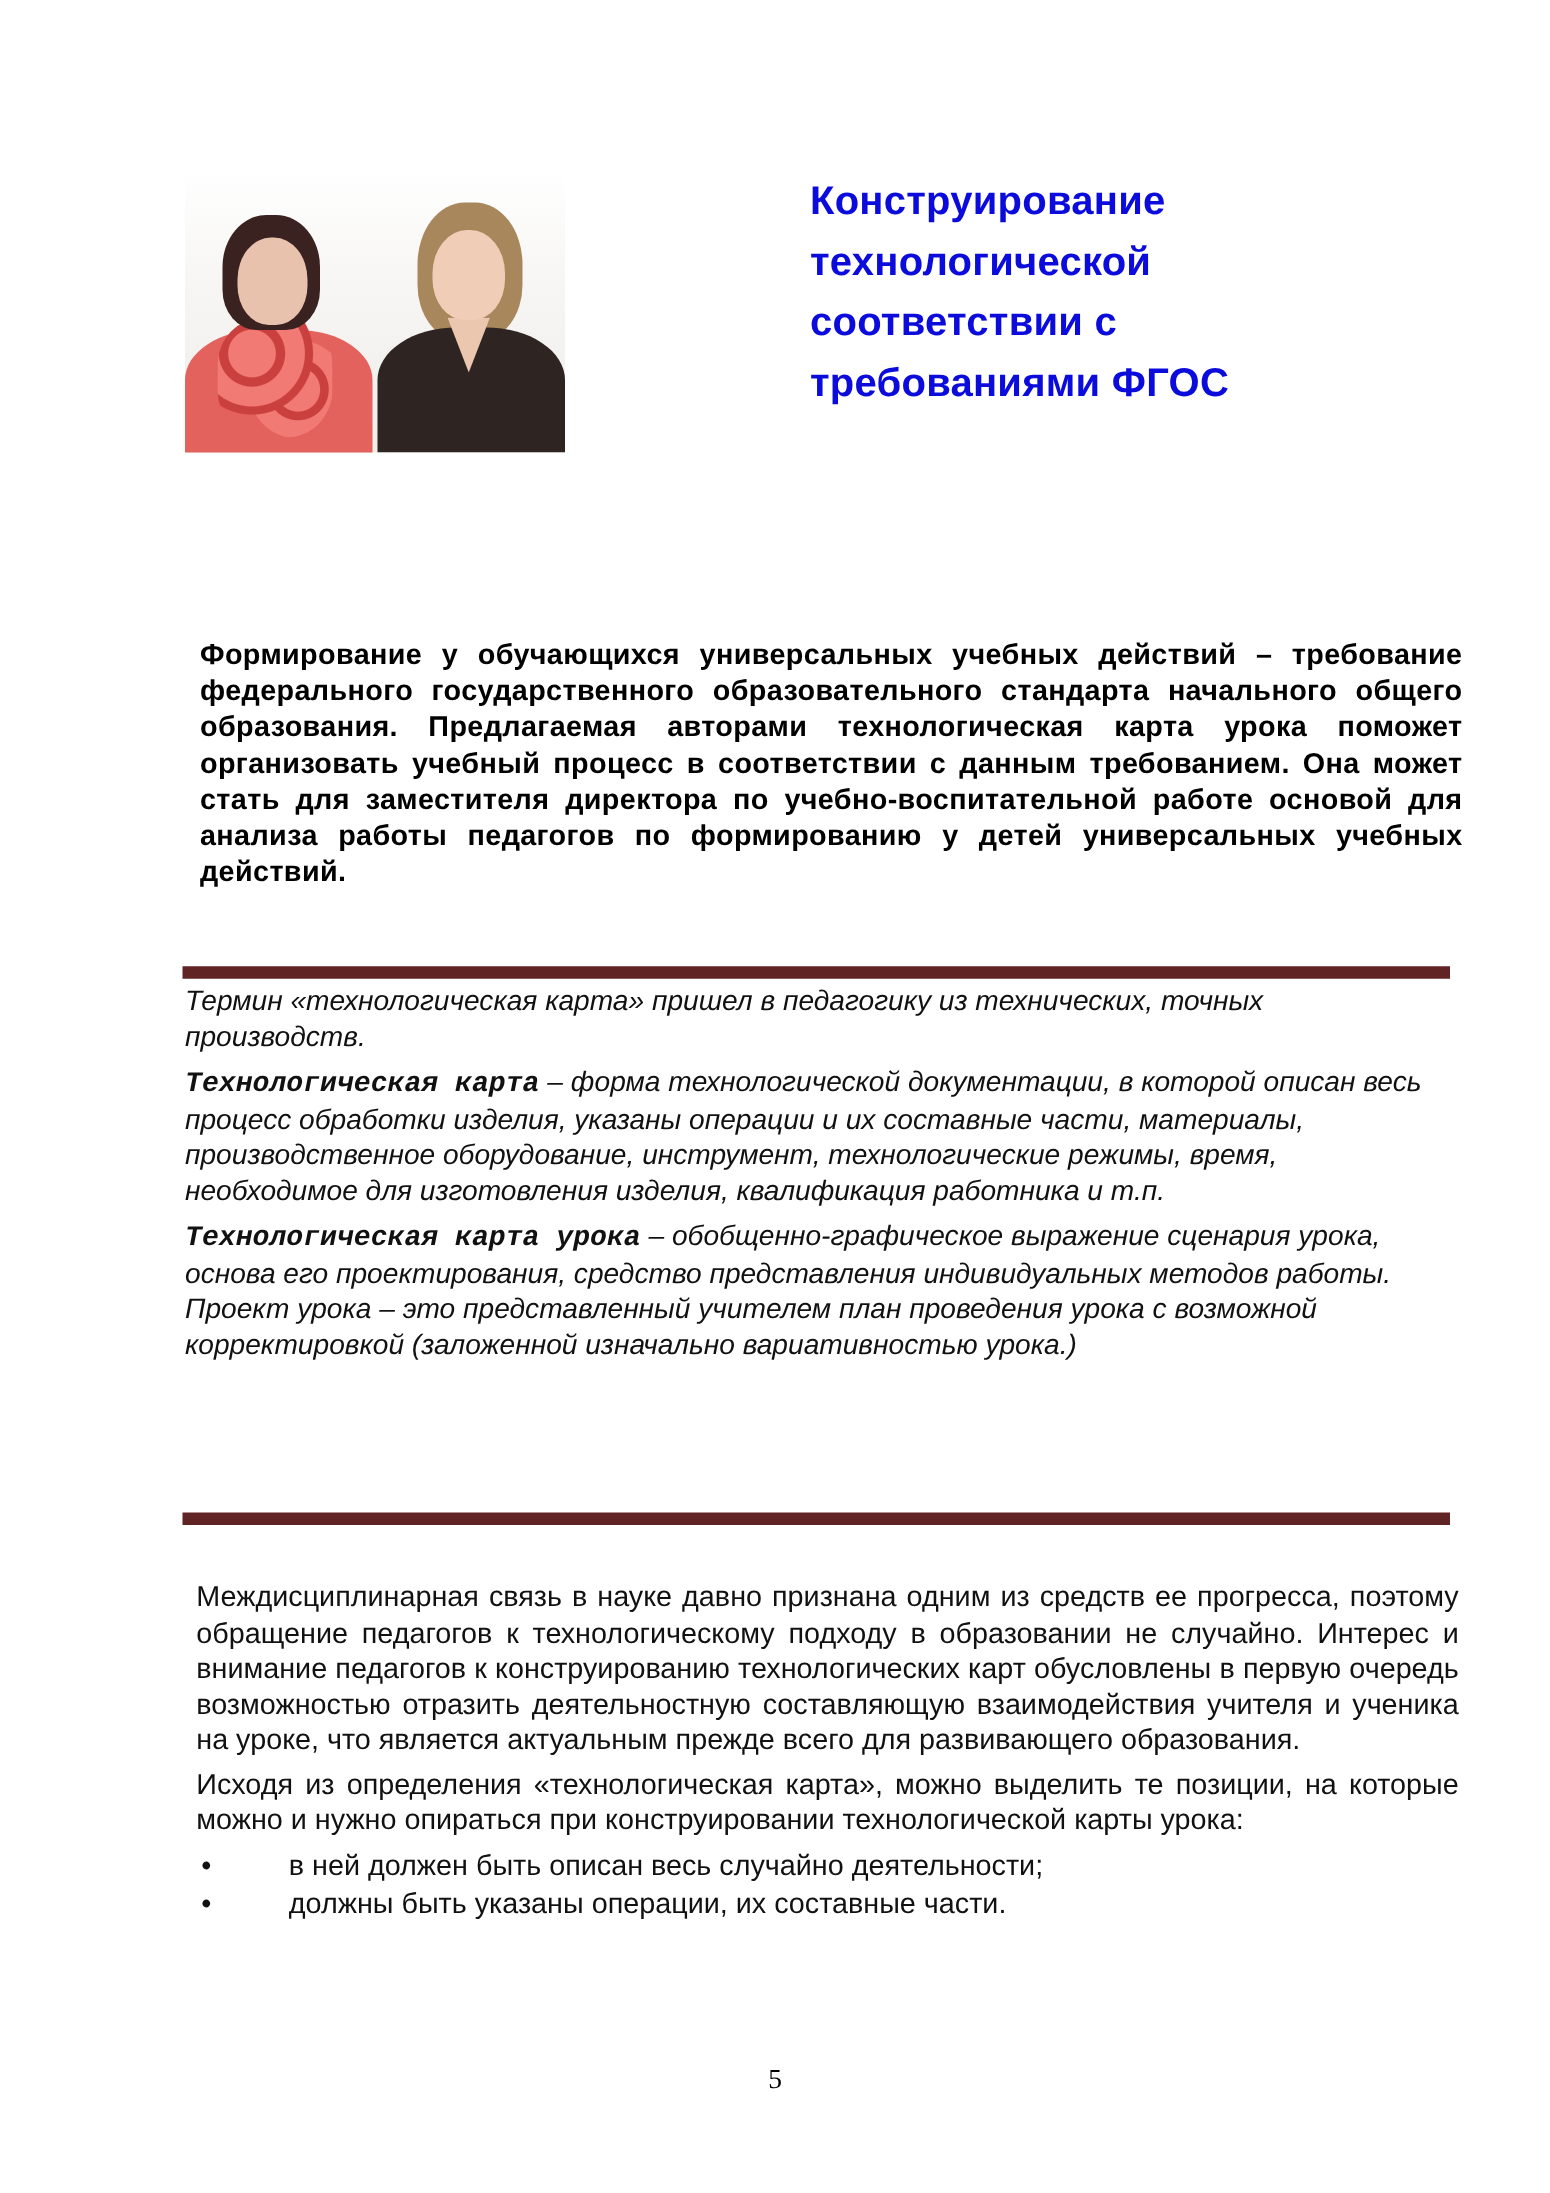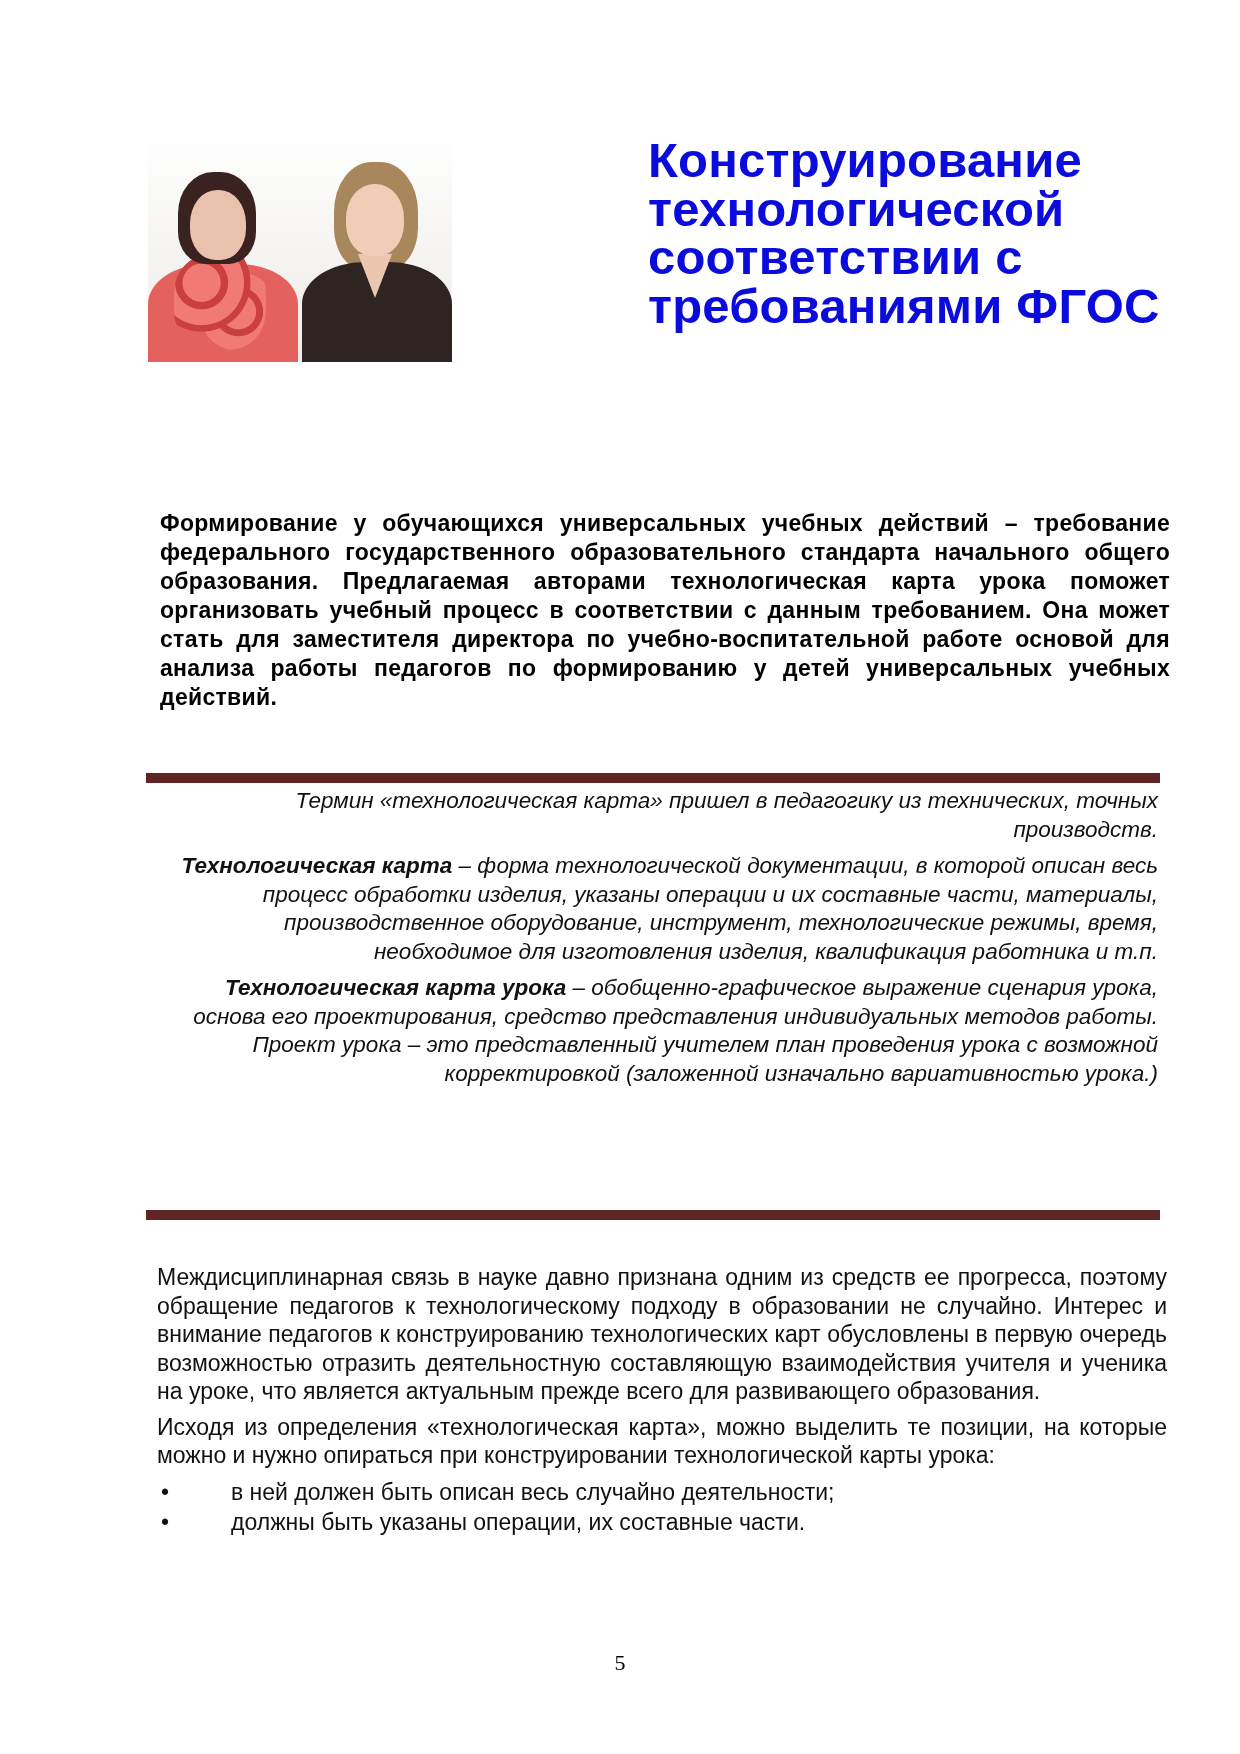--- a/index.html
+++ b/index.html
@@ -11,32 +11,32 @@
   .p2 { left: 150px; width: 154px; height: 200px; }
   .hair1 { position: absolute; left: 30px; top: 0; width: 78px; height: 92px; background: #3a2220; border-radius: 45% 45% 35% 35%; }
   .face1 { position: absolute; left: 42px; top: 18px; width: 56px; height: 70px; background: #e9c2ad; border-radius: 48% 48% 45% 45%; }
   .body1 { position: absolute; left: 0; top: 92px; width: 150px; height: 100px; background: #e4625e; border-radius: 40% 40% 0 0; }
   .ruffle1 { position: absolute; left: 26px; top: 82px; width: 92px; height: 96px; background: radial-gradient(circle at 30% 30%, #f27a74 0 20%, #c9403e 21% 28%, #f27a74 29% 45%, #c9403e 46% 52%, transparent 53%), radial-gradient(circle at 70% 60%, #f27a74 0 20%, #c9403e 21% 28%, #f27a74 29% 45%, transparent 46%); border-radius: 40%; }
   .hair2 { position: absolute; left: 36px; top: 0; width: 84px; height: 110px; background: #a9875c; border-radius: 45% 45% 40% 40%; }
   .face2 { position: absolute; left: 48px; top: 22px; width: 58px; height: 72px; background: #efcdb7; border-radius: 48% 48% 45% 45%; }
   .body2 { position: absolute; left: 4px; top: 100px; width: 150px; height: 100px; background: #2e2523; border-radius: 42% 42% 0 0; }
   .neck2 { position: absolute; left: 60px; top: 92px; width: 34px; height: 44px; background: #ecc7b0; clip-path: polygon(0 0, 100% 0, 50% 100%); }
 
-  .title { position: absolute; left: 648px; top: 136px; width: 500px; margin: 0; color: #0b0bdc; font-weight: bold; font-size: 49px; line-height: 48.5px; letter-spacing: 0.2px; }
+  .title { position: absolute; left: 648px; top: 136px; width: 500px; margin: 0; color: #0b0bdc; font-weight: bold; font-size: 32px; line-height: 48.5px; letter-spacing: 0.2px; }
   .title span { display: block; white-space: nowrap; }
 
   .lead { position: absolute; left: 148px; top: 497px; width: 1010px; margin: 12px; font-weight: bold; font-size: 23px; line-height: 29px; text-align: justify; letter-spacing: 0.3px; }
 
   .rule { position: absolute; left: 146px; width: 1014px; height: 10px; background: #612425; }
   .rule-top { top: 773px; }
   .rule-bottom { top: 1210px; }
 
   .def-block { position: absolute; left: 148px; top: 787px; width: 1010px; font-style: italic; font-size: 22.5px; line-height: 28.5px; color: #111; }
-  .def-block p { margin: 0 0 8px 0; text-align: right; }
-  .def-block b { font-weight: bold; }
+  .def-block p { margin: 0 0 8px 0; }
+  .def-block b { font-weight: bold; font-family: Liberation Mono, monospace; }
 
   .body-text { position: absolute; left: 157px; top: 1263px; width: 1010px; font-size: 23px; line-height: 28.5px; color: #111; }
   .body-text p { margin: 0 0 7px 0; text-align: justify; }
   .bullets { list-style: none; margin: 4px 0 0 0; padding: 0; }
   .bullets li { position: relative; padding-left: 74px; line-height: 30px; }
   .bullets li .dot { position: absolute; left: 4px; top: 0; }
 
   .page-num { position: absolute; left: 0; width: 1240px; top: 1650px; text-align: center; font-family: "Liberation Serif", "DejaVu Serif", serif; font-size: 22px; }
 </style>
 </head>

